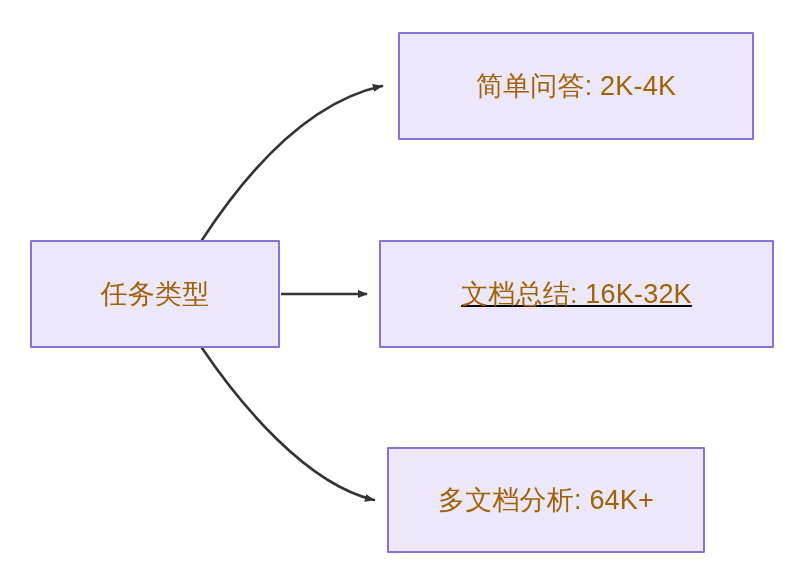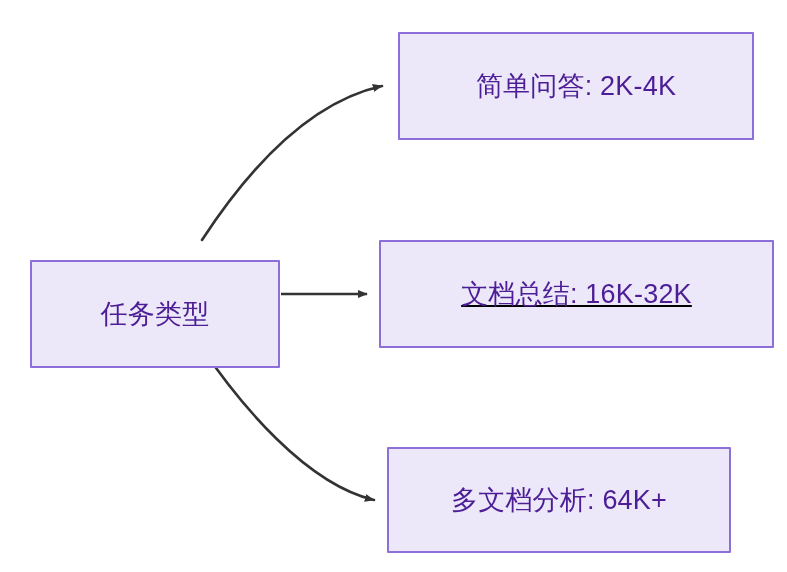--- a/index.html
+++ b/index.html
@@ -30,51 +30,50 @@
     box-sizing: border-box;
     background: #ece8fa;
     border: 2.5px solid #8c6fd8;
     border-radius: 1px;
     display: flex;
     align-items: center;
     justify-content: center;
     text-align: center;
   }
   .node-label {
-    color: #4c1d95;
+    color: #a16207;
     font-size: 27px;
     line-height: 1.2;
     letter-spacing: 0.2px;
     white-space: nowrap;
     text-align: right;
   }
   #node-root {
     left: 30px;
     top: 240px;
     width: 250px;
     height: 108px;
-    margin-top: 20px;
   }
   #node-simple-qa {
     left: 398px;
     top: 32px;
     width: 356px;
     height: 108px;
   }
   #node-doc-summary {
     left: 379px;
     top: 240px;
     width: 395px;
     height: 108px;
     text-decoration: underline;
   }
   #node-multidoc {
     left: 387px;
     top: 447px;
-    width: 344px;
+    width: 318px;
     height: 106px;
   }
 </style>
 </head>
 <body>
 
 <div id="diagram-canvas">
 
   <svg id="edge-layer" viewBox="0 0 787 572" width="787" height="572" xmlns="http://www.w3.org/2000/svg">
     <defs>

